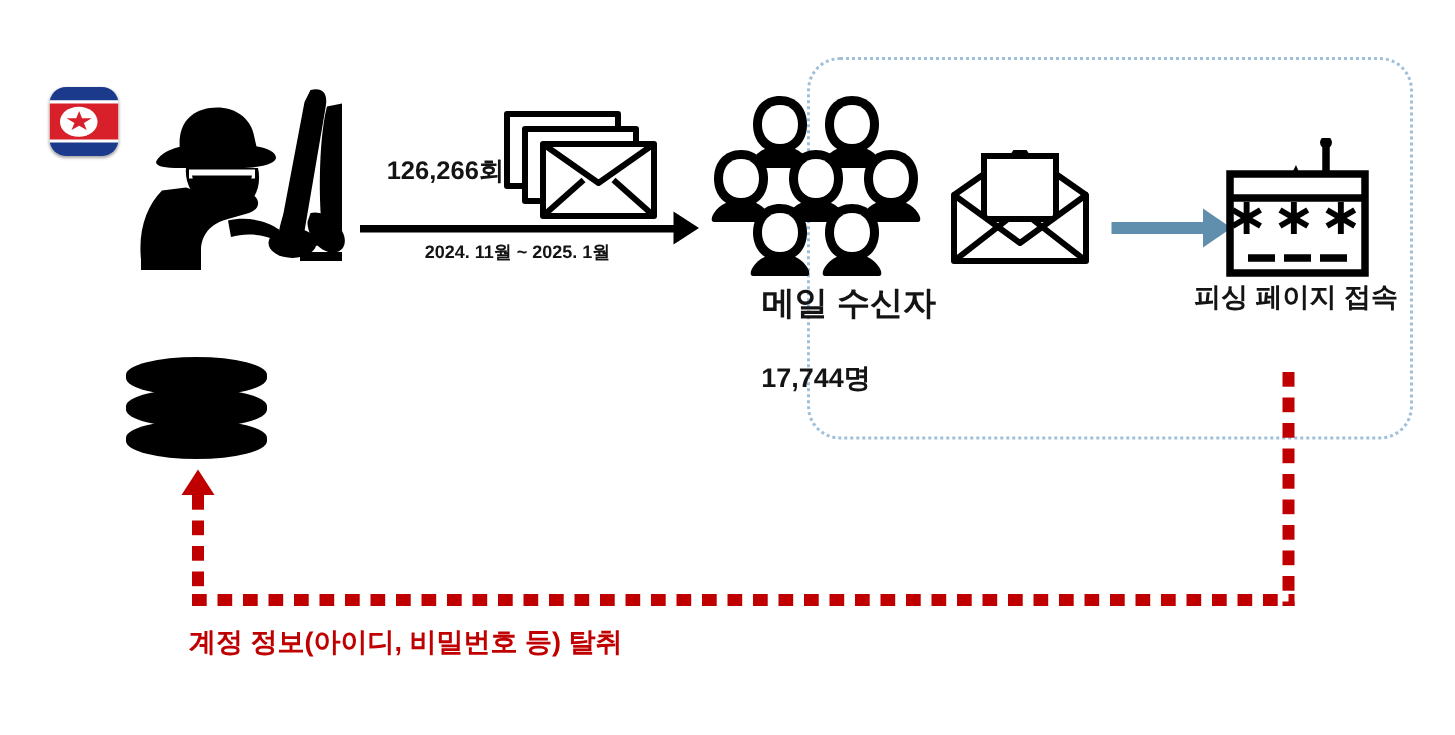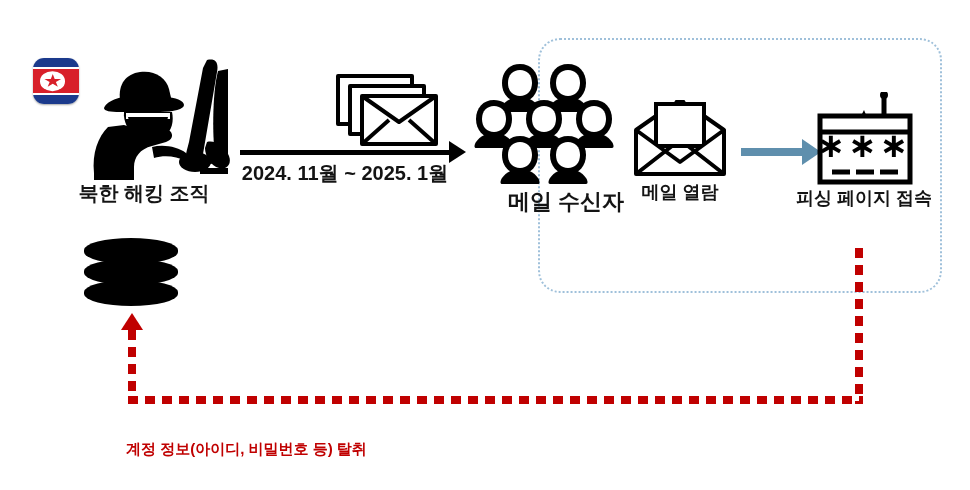--- a/index.html
+++ b/index.html
@@ -185,32 +185,32 @@
 
   <div class="abs" style="left:185px; top:58px; width:52px; height:122px;">
     <svg viewBox="0 0 52 122" width="52" height="122">
       <g fill="#000000">
         <path d="M22 2 C30 0 34 4 32 14 L18 96 C16 106 8 110 2 104 C-1 100 2 92 4 84 L18 10 Z"></path>
         <path d="M22 84 C30 82 40 88 44 98 C47 106 42 112 34 110 C26 108 20 98 20 90 Z"></path>
       </g>
     </svg>
   </div>
 
-  <div class="abs lbl" style="left:52px; top:182px; width:184px; font-size:20px;">북한 해킹 조직</div>
 
   <div class="abs db" style="left:84px; top:238px; width:94px; height:68px;">
     <div class="band" style="top:0px;"></div>
     <div class="band" style="top:21px;"></div>
     <div class="band" style="top:42px;"></div>
   </div>
 
   <div class="abs black-arrow-line" style="left:240px; top:150px; width:210px;"></div>
   <div class="abs black-arrow-head" style="left:449px; top:141px;"></div>
 
-  <div class="abs num" style="left:232px; top:160px; width:226px; font-size:20px;">2024. 11월 ~ 2025. 1월</div>
+  <div class="abs num" style="left:238px; top:102px; width:118px; font-size:17px;">126,266회</div>
+  <div class="abs num" style="left:232px; top:160px; width:226px; font-size:12px;">2024. 11월 ~ 2025. 1월</div>
 
   <div class="abs" style="left:334px; top:72px; width:114px; height:82px;">
     <svg viewBox="0 0 114 82" width="114" height="82">
       <g fill="#ffffff" stroke="#000000" stroke-width="4" stroke-linejoin="round">
         <rect x="4" y="4" width="74" height="48"></rect>
         <rect x="16" y="14" width="74" height="48"></rect>
         <rect x="28" y="24" width="74" height="48"></rect>
       </g>
       <g fill="none" stroke="#000000" stroke-width="4" stroke-linejoin="round">
         <path d="M28 24 L65 50 L102 24"></path>
@@ -235,35 +235,35 @@
         <use href="#person" x="4" y="36"></use>
         <use href="#person" x="54" y="36"></use>
         <use href="#person" x="104" y="36"></use>
         <use href="#person" x="30" y="72"></use>
         <use href="#person" x="78" y="72"></use>
       </g>
     </svg>
   </div>
 
   <div class="abs lbl" style="left:464px; top:190px; width:160px; font-size:22px;text-align:right;">메일 수신자</div>
+  <div class="abs num" style="left:474px; top:240px; width:140px; font-size:18px;">17,744명</div>
 
   <div class="abs" style="left:632px; top:100px; width:96px; height:78px;">
     <svg viewBox="0 0 96 78" width="96" height="78">
 
       <rect x="24" y="4" width="48" height="42" fill="#ffffff" stroke="#000000" stroke-width="4"></rect>
       <path d="M44 4 C44 -1 52 -1 52 4" fill="none" stroke="#000000" stroke-width="4"></path>
 
       <path d="M4 30 L48 62 L92 30 L92 74 L4 74 Z" fill="#ffffff" stroke="#000000" stroke-width="4" stroke-linejoin="round"></path>
 
       <path d="M4 30 L24 16 M92 30 L72 16" fill="none" stroke="#000000" stroke-width="4"></path>
       <path d="M4 74 L40 46 M92 74 L56 46" fill="none" stroke="#000000" stroke-width="4"></path>
     </svg>
   </div>
 
-  <div class="abs lbl" style="left:624px; top:182px; width:112px; font-size:18px;">메일 열람</div>
 
   <div class="abs blue-arrow-line" style="left:741px; top:148px; width:62px;"></div>
   <div class="abs blue-arrow-head" style="left:802px; top:139px;"></div>
 
   <div class="abs" style="left:812px; top:92px; width:104px; height:98px;">
     <svg viewBox="0 0 104 98" width="104" height="98">
 
       <g fill="none" stroke="#000000" stroke-width="5" stroke-linecap="round">
         <path d="M72 2 L72 34 C72 48 60 52 54 44 C50 39 54 33 59 35"></path>
       </g>
@@ -292,15 +292,15 @@
 
   <div class="abs lbl" style="left:786px; top:188px; width:156px; font-size:18px;">피싱 페이지 접속</div>
 
   <div class="abs red-dot-v" style="left:855px; top:248px; height:156px;"></div>
 
   <div class="abs red-dot-h" style="left:128px; top:396px; width:735px;"></div>
 
   <div class="abs red-dot-v" style="left:128px; top:330px; height:70px;"></div>
   <div class="abs red-arrow-head" style="left:121px; top:313px;"></div>
 
-  <div class="abs lbl-red" style="left:126px; top:440px; font-size:15px;">계정 정보(아이디, 비밀번호 등) 탈취</div>
+  <div class="abs lbl-red" style="left:126px; top:416px; font-size:18px;">계정 정보(아이디, 비밀번호 등) 탈취</div>
 
 </div>
 
 </body></html>

